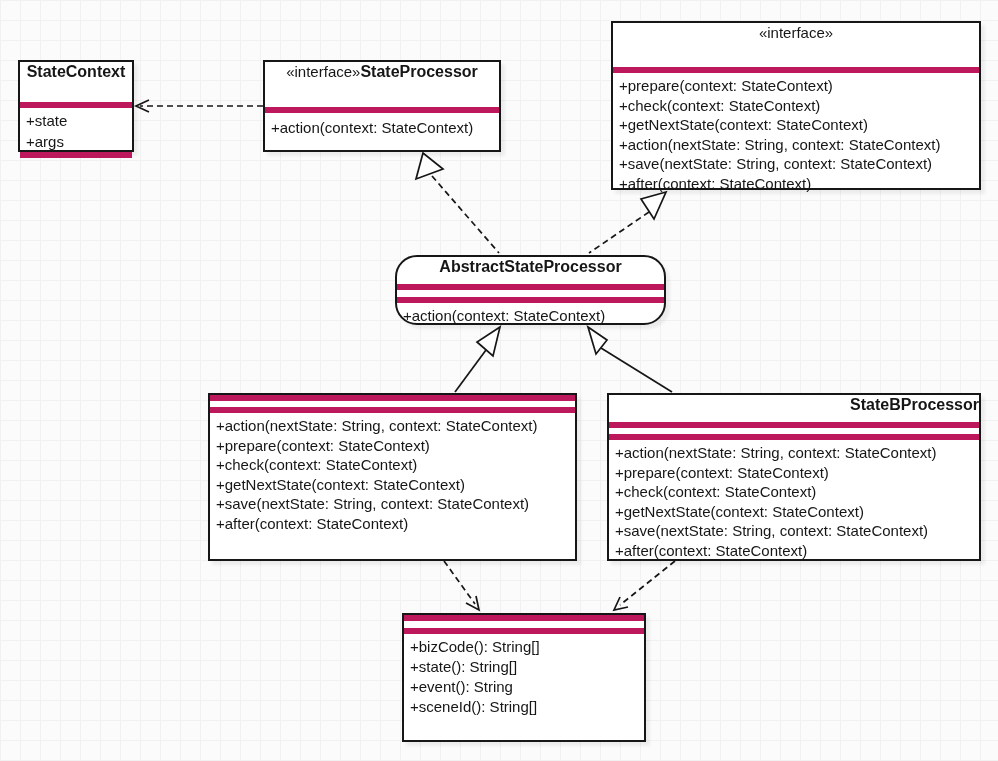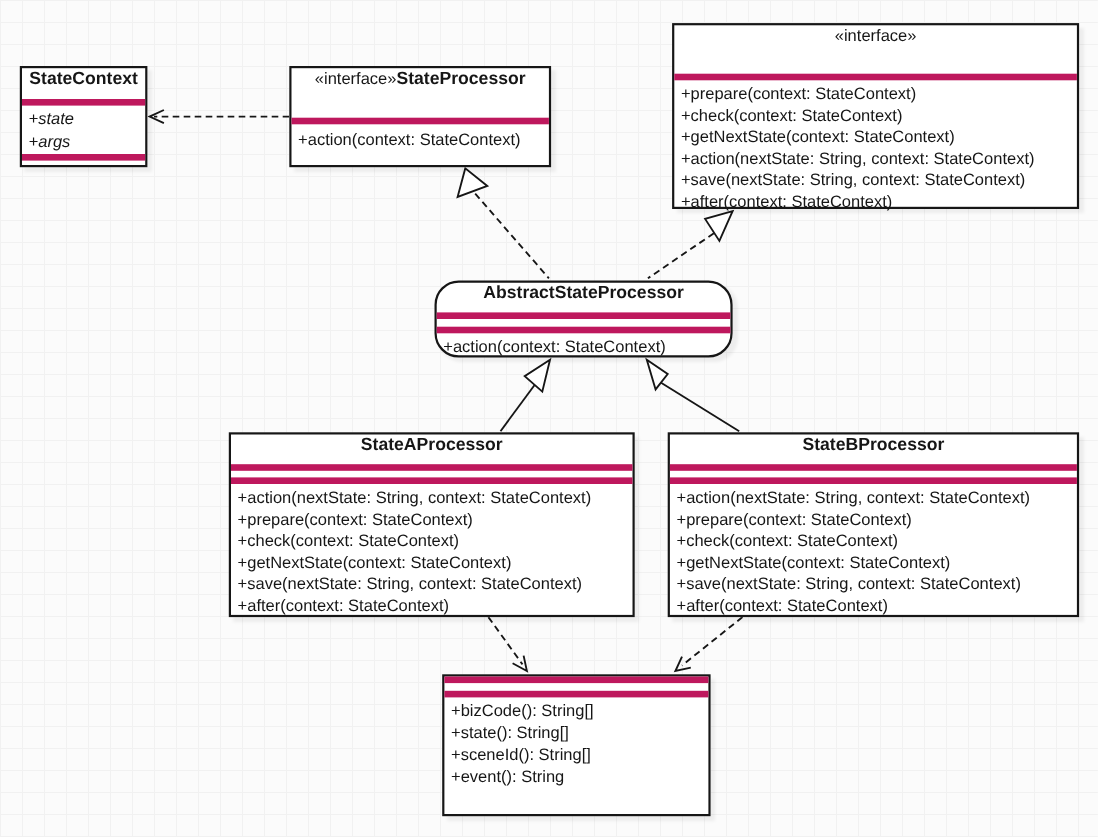--- a/index.html
+++ b/index.html
@@ -37,42 +37,42 @@
   .stereotype{font-size:15px;line-height:19px;white-space:nowrap;}
   .comp{border-top:6px solid #be185d;box-sizing:border-box;}
   .comp.fill{flex:1 1 auto;padding-top:3px;}
   .member{
     font-size:15px;line-height:19.5px;
     padding-left:6px;white-space:nowrap;
   }
 
   
   #box-statecontext{left:18px;top:60px;width:116px;height:92px;}
-  #box-statecontext .title-comp{height:28px;}
-  #box-statecontext .member{line-height:20.5px;font-style:italic;}
+  #box-statecontext .title-comp{height:40px;}
+  #box-statecontext .member{line-height:20.5px;}
   #box-statecontext .comp.empty{flex:0 0 12px;}
 
   #box-stateprocessor{left:263px;top:60px;width:238px;height:92px;}
   #box-stateprocessor .title-comp{height:45px;}
   #box-stateprocessor .comp.fill{padding-top:5px;}
 
   #box-stateactionstep{left:611px;top:21px;width:370px;height:169px;}
   #box-stateactionstep .title-comp{height:44px;}
 
   #box-abstractstateprocessor{left:395px;top:255px;width:271px;height:70px;border-radius:22px;}
   #box-abstractstateprocessor .title-comp{height:27px;}
   #box-abstractstateprocessor .comp.empty{flex:0 0 13px;}
   #box-abstractstateprocessor .member{line-height:20px;}
 
   #box-stateaprocessor{left:208px;top:393px;width:369px;height:168px;}
   #box-stateaprocessor .title-comp{height:27px;}
   #box-stateaprocessor .comp.empty{flex:0 0 12px;}
 
   #box-statebprocessor{left:607px;top:393px;width:374px;height:168px;}
-  #box-statebprocessor .title-comp{height:27px;}
+  #box-statebprocessor .title-comp{height:27px;justify-content:flex-end;}
   #box-statebprocessor .comp.empty{flex:0 0 12px;}
 
   #box-orderprocessor{left:402px;top:613px;width:244px;height:129px;}
   #box-orderprocessor .title-comp{height:27px;}
   #box-orderprocessor .comp.empty{flex:0 0 13px;}
   #box-orderprocessor .member{line-height:20px;}
 </style>
 </head>
 <body>
 
@@ -159,23 +159,20 @@
       <div class="cls-name">AbstractStateProcessor</div>
     </div>
     <div class="comp empty"></div>
     <div class="comp fill">
 
     <div class="member">+action(context: StateContext)</div>
       </div>
   </div>
 
   <div class="uml-class" id="box-stateaprocessor">
-    <div class="title-comp">
-      <div class="cls-name">StateAProcessor</div>
-    </div>
     <div class="comp empty"></div>
     <div class="comp fill">
 
     <div class="member">+action(nextState: String, context: StateContext)</div>
         <div class="member">+prepare(context: StateContext)</div>
         <div class="member">+check(context: StateContext)</div>
         <div class="member">+getNextState(context: StateContext)</div>
         <div class="member">+save(nextState: String, context: StateContext)</div>
         <div class="member">+after(context: StateContext)</div>
       </div>
@@ -196,18 +193,18 @@
         <div class="member">+after(context: StateContext)</div>
       </div>
   </div>
 
   <div class="uml-class" id="box-orderprocessor">
     <div class="comp empty"></div>
     <div class="comp fill">
 
     <div class="member">+bizCode(): String[]</div>
         <div class="member">+state(): String[]</div>
+        <div class="member">+event(): String</div>
         <div class="member">+sceneId(): String[]</div>
-        <div class="member">+event(): String</div>
       </div>
   </div>
 
 </div>
 
 </body></html>

